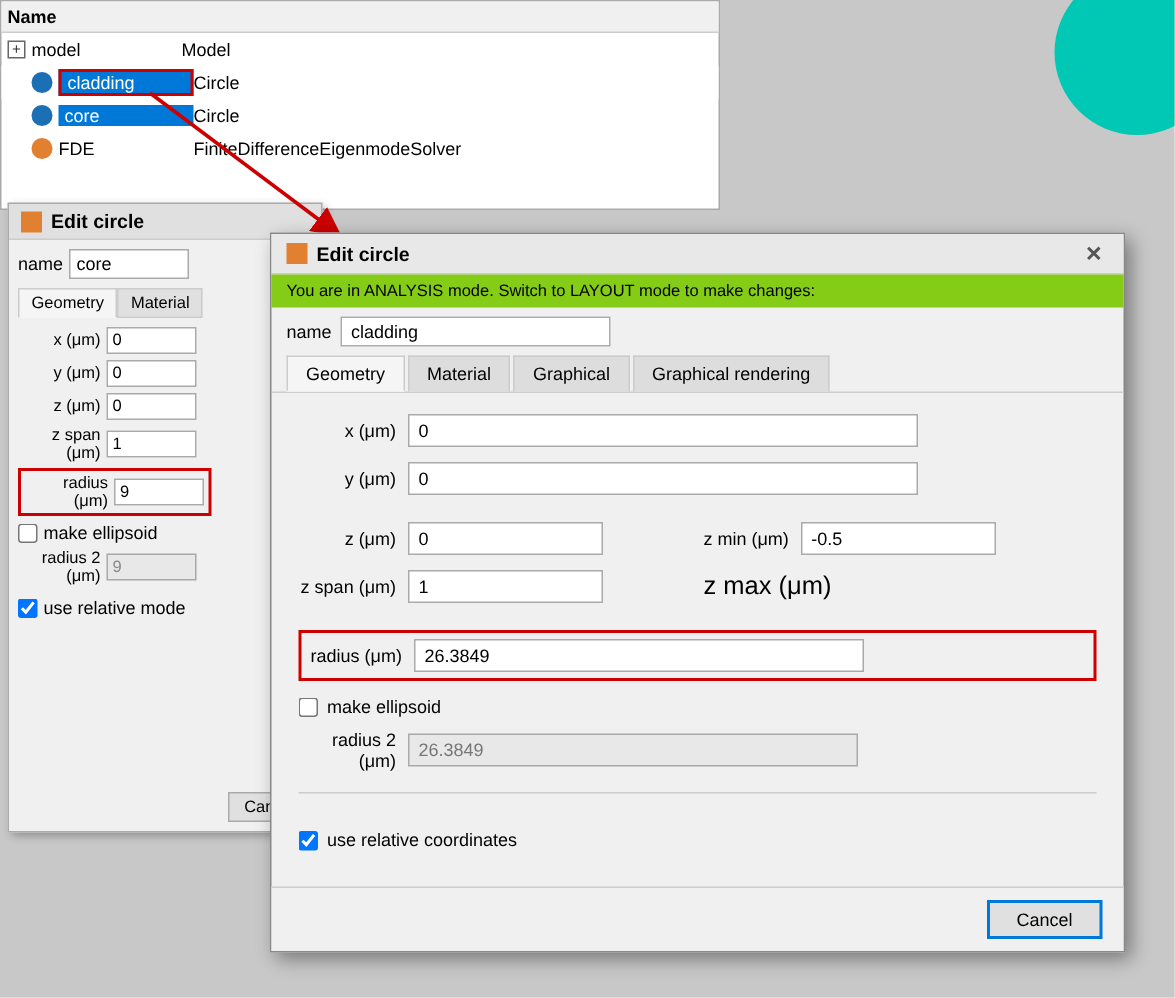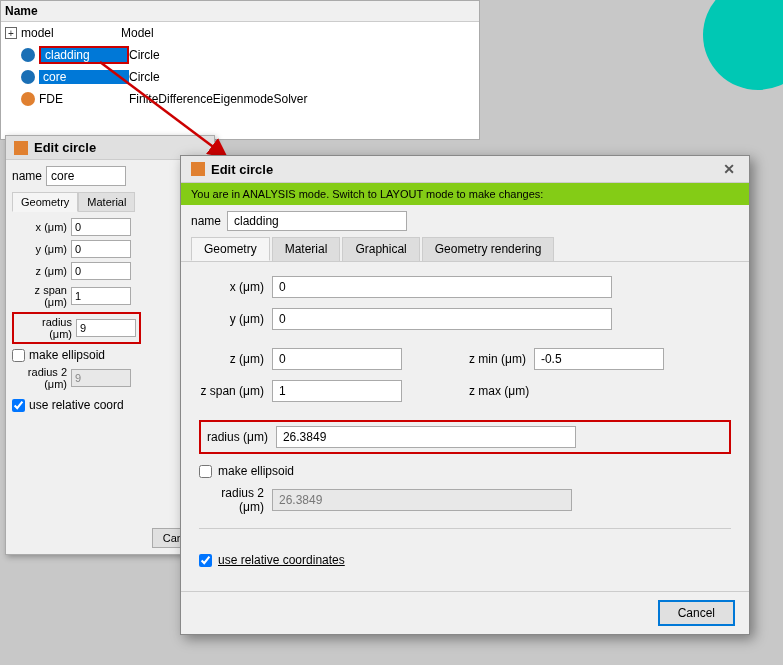--- a/index.html
+++ b/index.html
@@ -387,21 +387,20 @@
       border: none;
       border-top: 1px solid #ccc;
       margin: 10px 0;
     }
 
     .use-relative-row {
       display: flex;
       align-items: center;
       gap: 6px;
       margin-top: 24px;
-      text-decoration: underline;
     }
 
     .dialog-footer {
       position: absolute;
       bottom: 0; left: 0; right: 0;
       padding: 8px 14px;
       display: flex;
       justify-content: flex-end;
       gap: 8px;
       border-top: 1px solid #ccc;
@@ -514,21 +513,21 @@
     <div class="checkbox-row-back">
       <input type="checkbox" style="">
       <span>make ellipsoid</span>
     </div>
     <div class="field-row-back">
       <span class="field-label-back">radius 2 (μm)</span>
       <input class="field-input-back" type="text" value="9" disabled="" style="background: rgb(232, 232, 232); color: rgb(136, 136, 136);">
     </div>
     <div class="relative-row-back">
       <input type="checkbox" checked="" style="">
-      <span>use relative coord</span>
+      <span>use relative mode</span>
     </div>
   </div>
 
   <div style="position:absolute;right:-22px;top:230px;display:flex;flex-direction:column;gap:4px;">
     <div style="width:20px;height:20px;background:#f0f0f0;border:1px solid #aaa;display:flex;align-items:center;justify-content:center;font-size:10px;font-weight:bold;cursor:pointer">Re</div>
     <div style="width:20px;height:20px;background:#f0f0f0;border:1px solid #aaa;display:flex;align-items:center;justify-content:center;font-size:10px;font-weight:bold;cursor:pointer">Na</div>
   </div>
   <div class="back-footer-btn-area">
     <button class="btn-back">Cancel</button>
   </div>
@@ -546,21 +545,21 @@
     <span>You are in ANALYSIS mode.  Switch to LAYOUT mode to make changes:</span>
   </div>
   <div class="name-row-front">
     <span>name</span>
     <input class="name-input-front" type="text" value="cladding" style="">
   </div>
   <div class="tabs-front">
     <div class="tab-front active">Geometry</div>
     <div class="tab-front">Material</div>
     <div class="tab-front">Graphical</div>
-    <div class="tab-front">Geometry rendering</div>
+    <div class="tab-front">Graphical rendering</div>
   </div>
 
   <div class="dialog-body">
 
     <div class="field-row">
       <span class="field-label">x (μm)</span>
       <input class="field-input" type="text" value="0" style="">
     </div>
 
     <div class="field-row">
@@ -580,21 +579,21 @@
         <input class="field-input-half" type="text" value="-0.5" style="">
       </div>
     </div>
 
     <div class="two-col-row">
       <div class="two-col-left">
         <span class="field-label">z span (μm)</span>
         <input class="field-input-half" type="text" value="1" style="">
       </div>
       <div class="two-col-right">
-        <span style="font-size:12px;white-space:nowrap;">z max (μm)</span>
+        <span style="font-size:17px;white-space:nowrap;">z max (μm)</span>
       </div>
     </div>
 
     <div style="height:8px"></div>
 
     <div class="radius-section">
       <span style="font-size:12px;white-space:nowrap;">radius (μm)</span>
       <input class="radius-input" type="text" value="26.3849" style="">
     </div>
 

